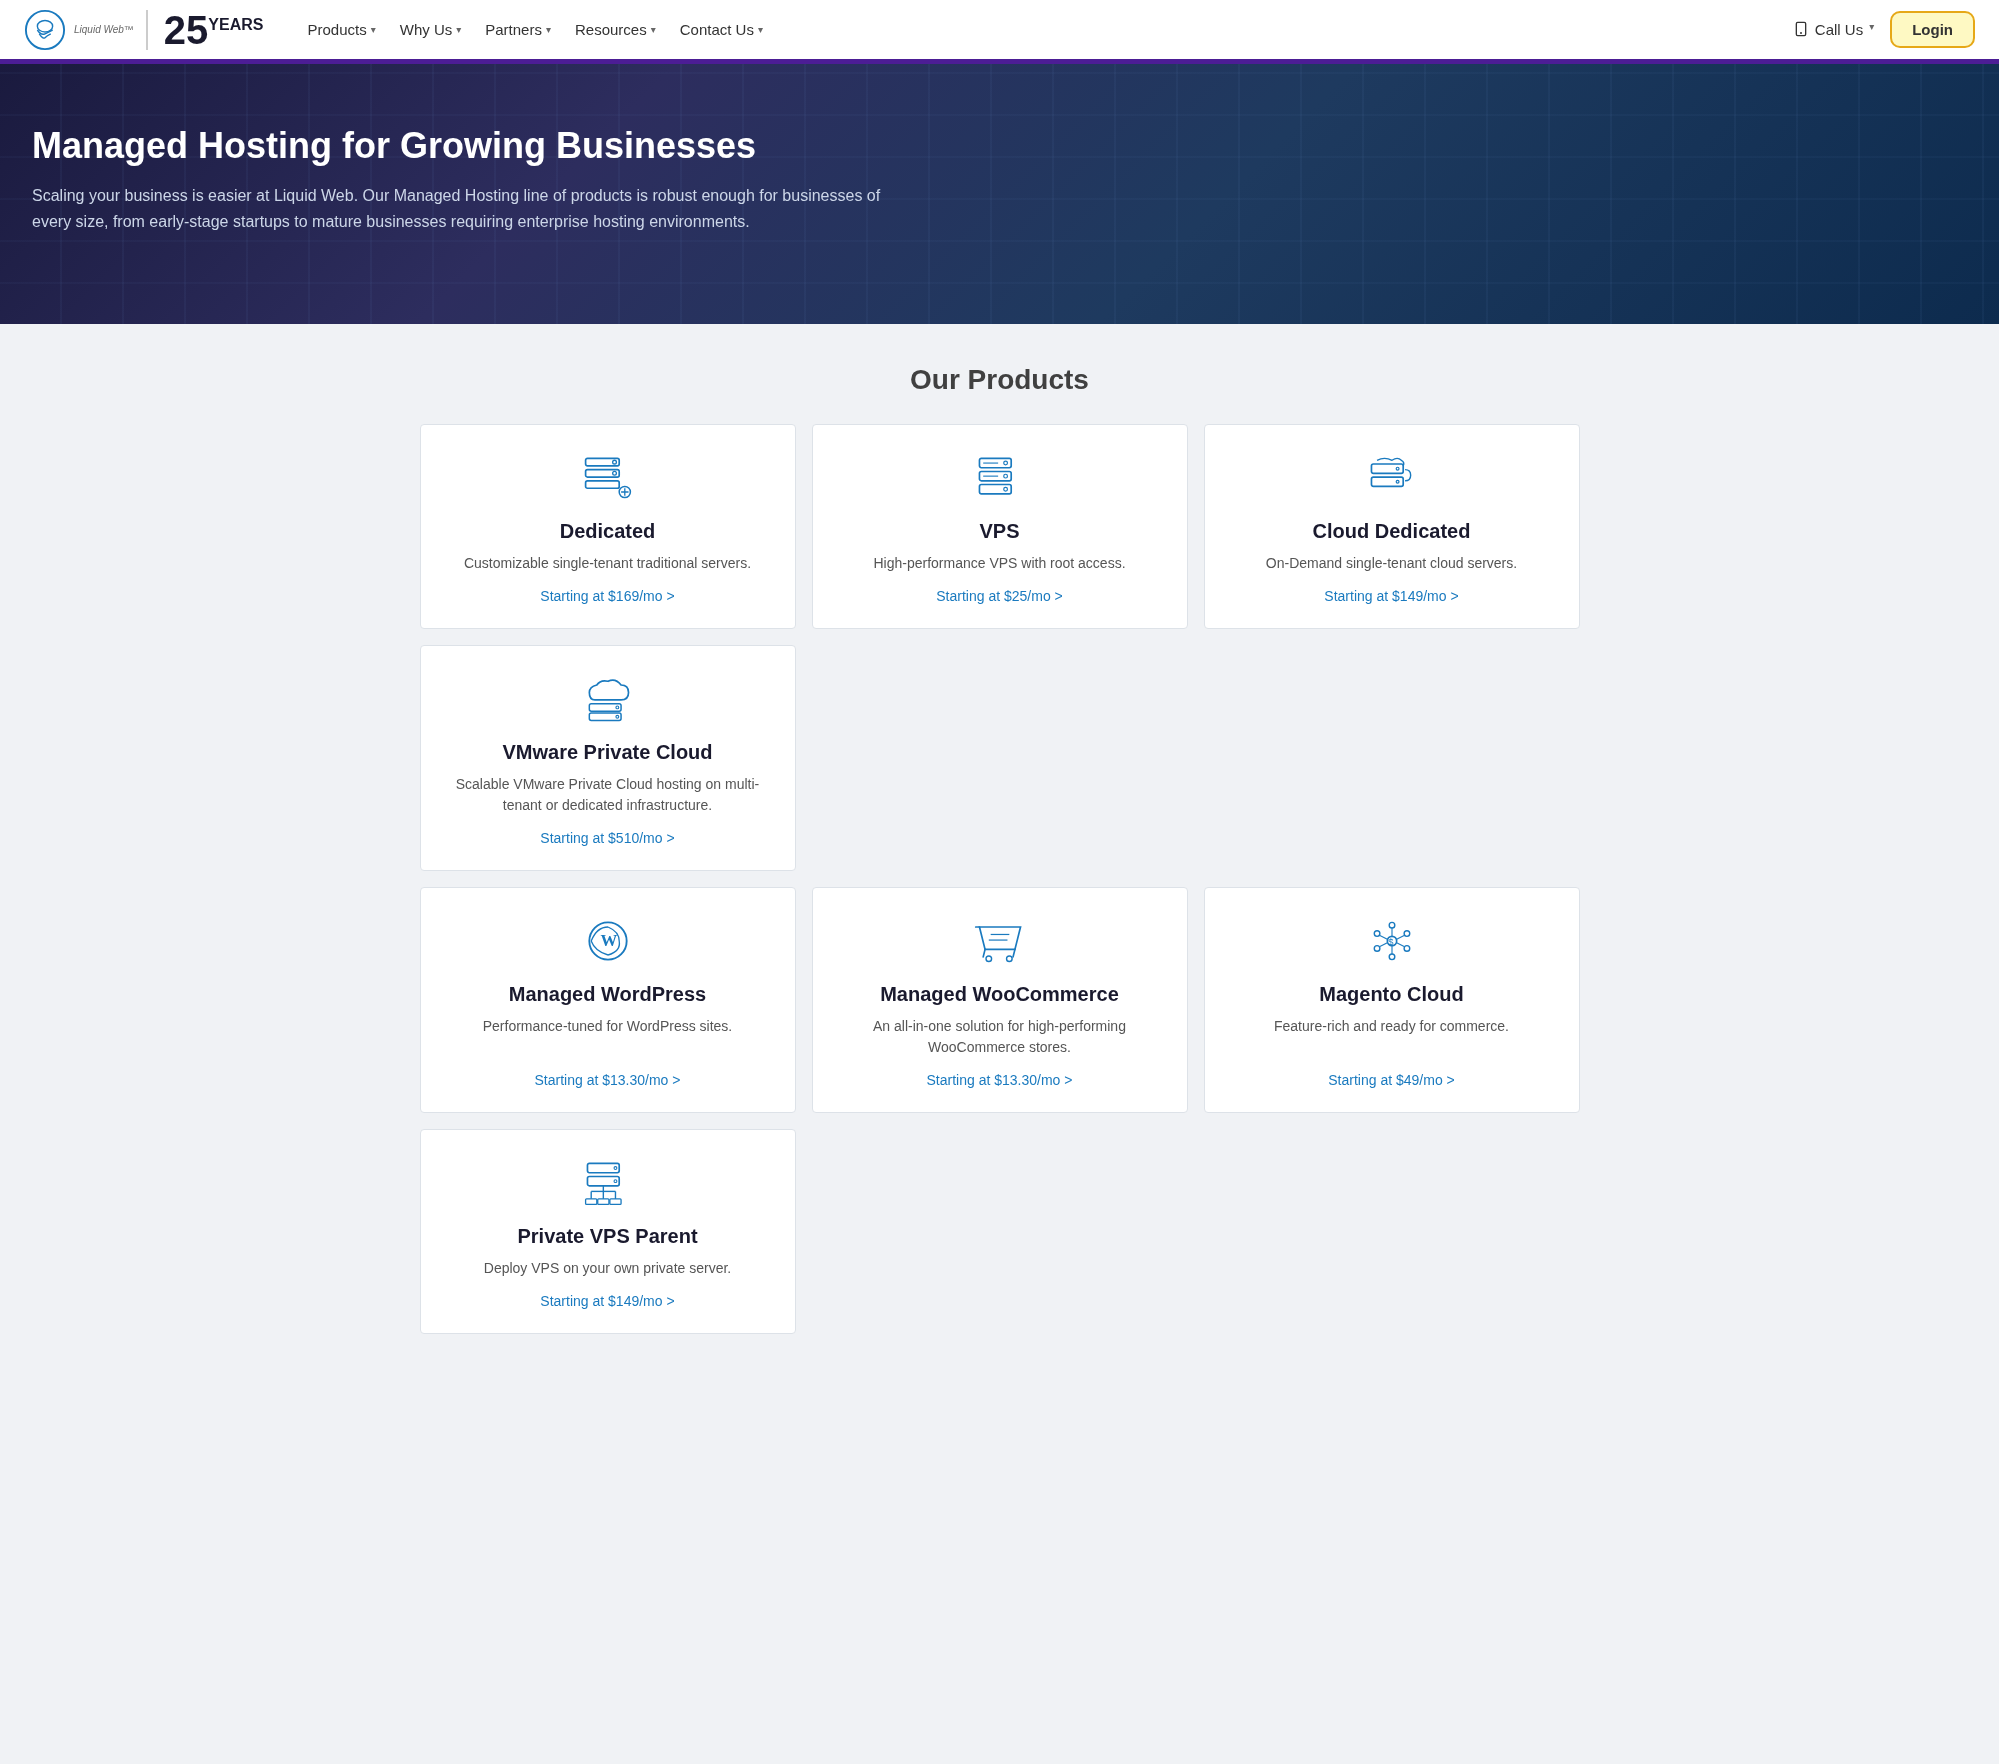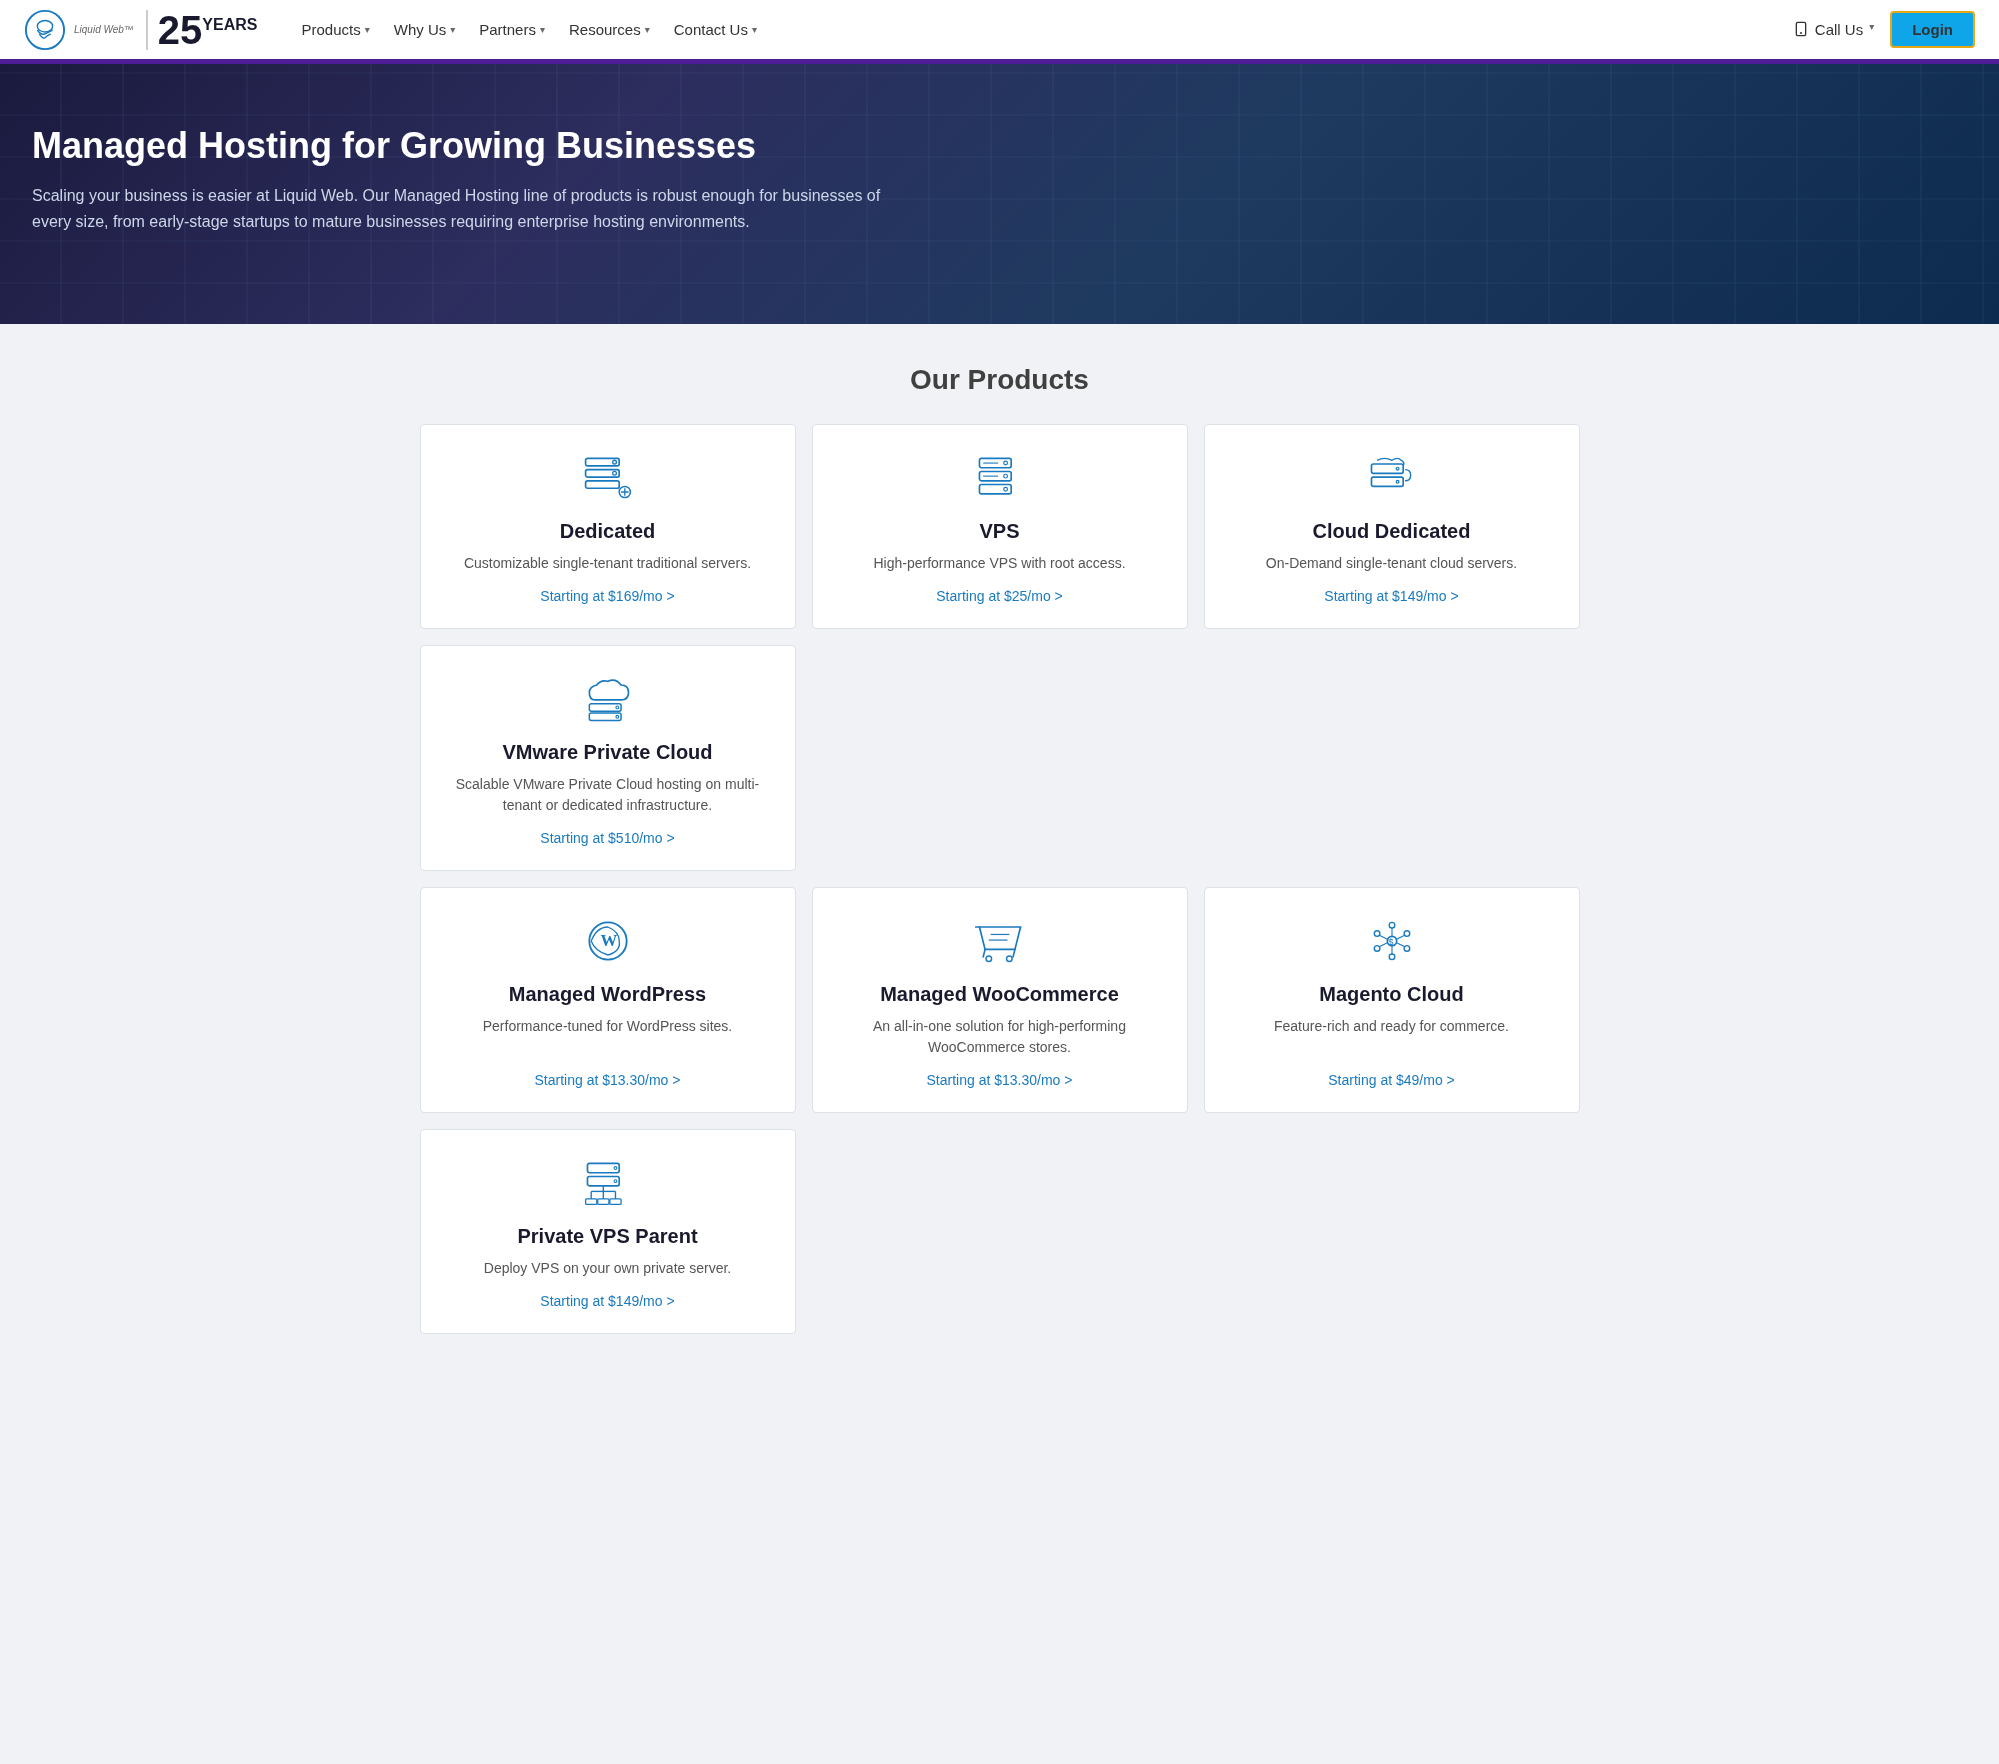--- a/index.html
+++ b/index.html
@@ -56,26 +56,26 @@
       align-items: flex-start;
       gap: 6px;
       font-size: 15px;
       color: #333;
       cursor: pointer;
       font-weight: 500;
     }
     .login-btn {
       border: 2px solid #e6a817;
       color: #333;
-      background: #0ea5e9;
+      background: #fef9c3;
       padding: 8px 20px;
       font-size: 15px;
       font-weight: 600;
       cursor: pointer;
-      border-radius: 4px;
+      border-radius: 10px;
     }
 
     
     .hero {
       background: linear-gradient(135deg, #1a1a3e 0%, #2d2d5e 30%, #1e3a5f 60%, #0d2b4e 100%);
       padding: 60px 32px 80px;
       position: relative;
       overflow: hidden;
       min-height: 260px;
     }
@@ -193,21 +193,21 @@
 
     <svg class="logo-icon" viewBox="0 0 44 44" fill="none" xmlns="http://www.w3.org/2000/svg">
       <circle cx="22" cy="22" r="20" stroke="#1a7abf" stroke-width="2" fill="none"></circle>
       <ellipse cx="22" cy="18" rx="8" ry="6" stroke="#1a7abf" stroke-width="1.5" fill="none"></ellipse>
       <path d="M14 22 Q18 28 22 26 Q26 24 30 22" stroke="#1a7abf" stroke-width="1.5" fill="none"></path>
       <path d="M16 26 Q20 32 22 30 Q24 28 28 26" stroke="#1a7abf" stroke-width="1.5" fill="none"></path>
     </svg>
     <div>
       <div style="font-size:10px;color:#666;font-style:italic;">Liquid Web™</div>
     </div>
-    <div style="font-size:40px;font-weight:bold;color:#1a1a2e;border-left:2px solid #ccc;padding-left:10px;margin-left:4px;line-height:1;">
+    <div style="font-size:40px;font-weight:bold;color:#1a1a2e;border-left:2px solid #ccc;padding-left:16px;margin-left:4px;line-height:1;">
       <span>25</span><sup style="font-size:16px;">YEARS</sup>
     </div>
   </div>
 
   <div class="nav-links">
     <div class="nav-item">
       <span>Products</span>
       <span class="chevron">▾</span>
     </div>
     <div class="nav-item">

